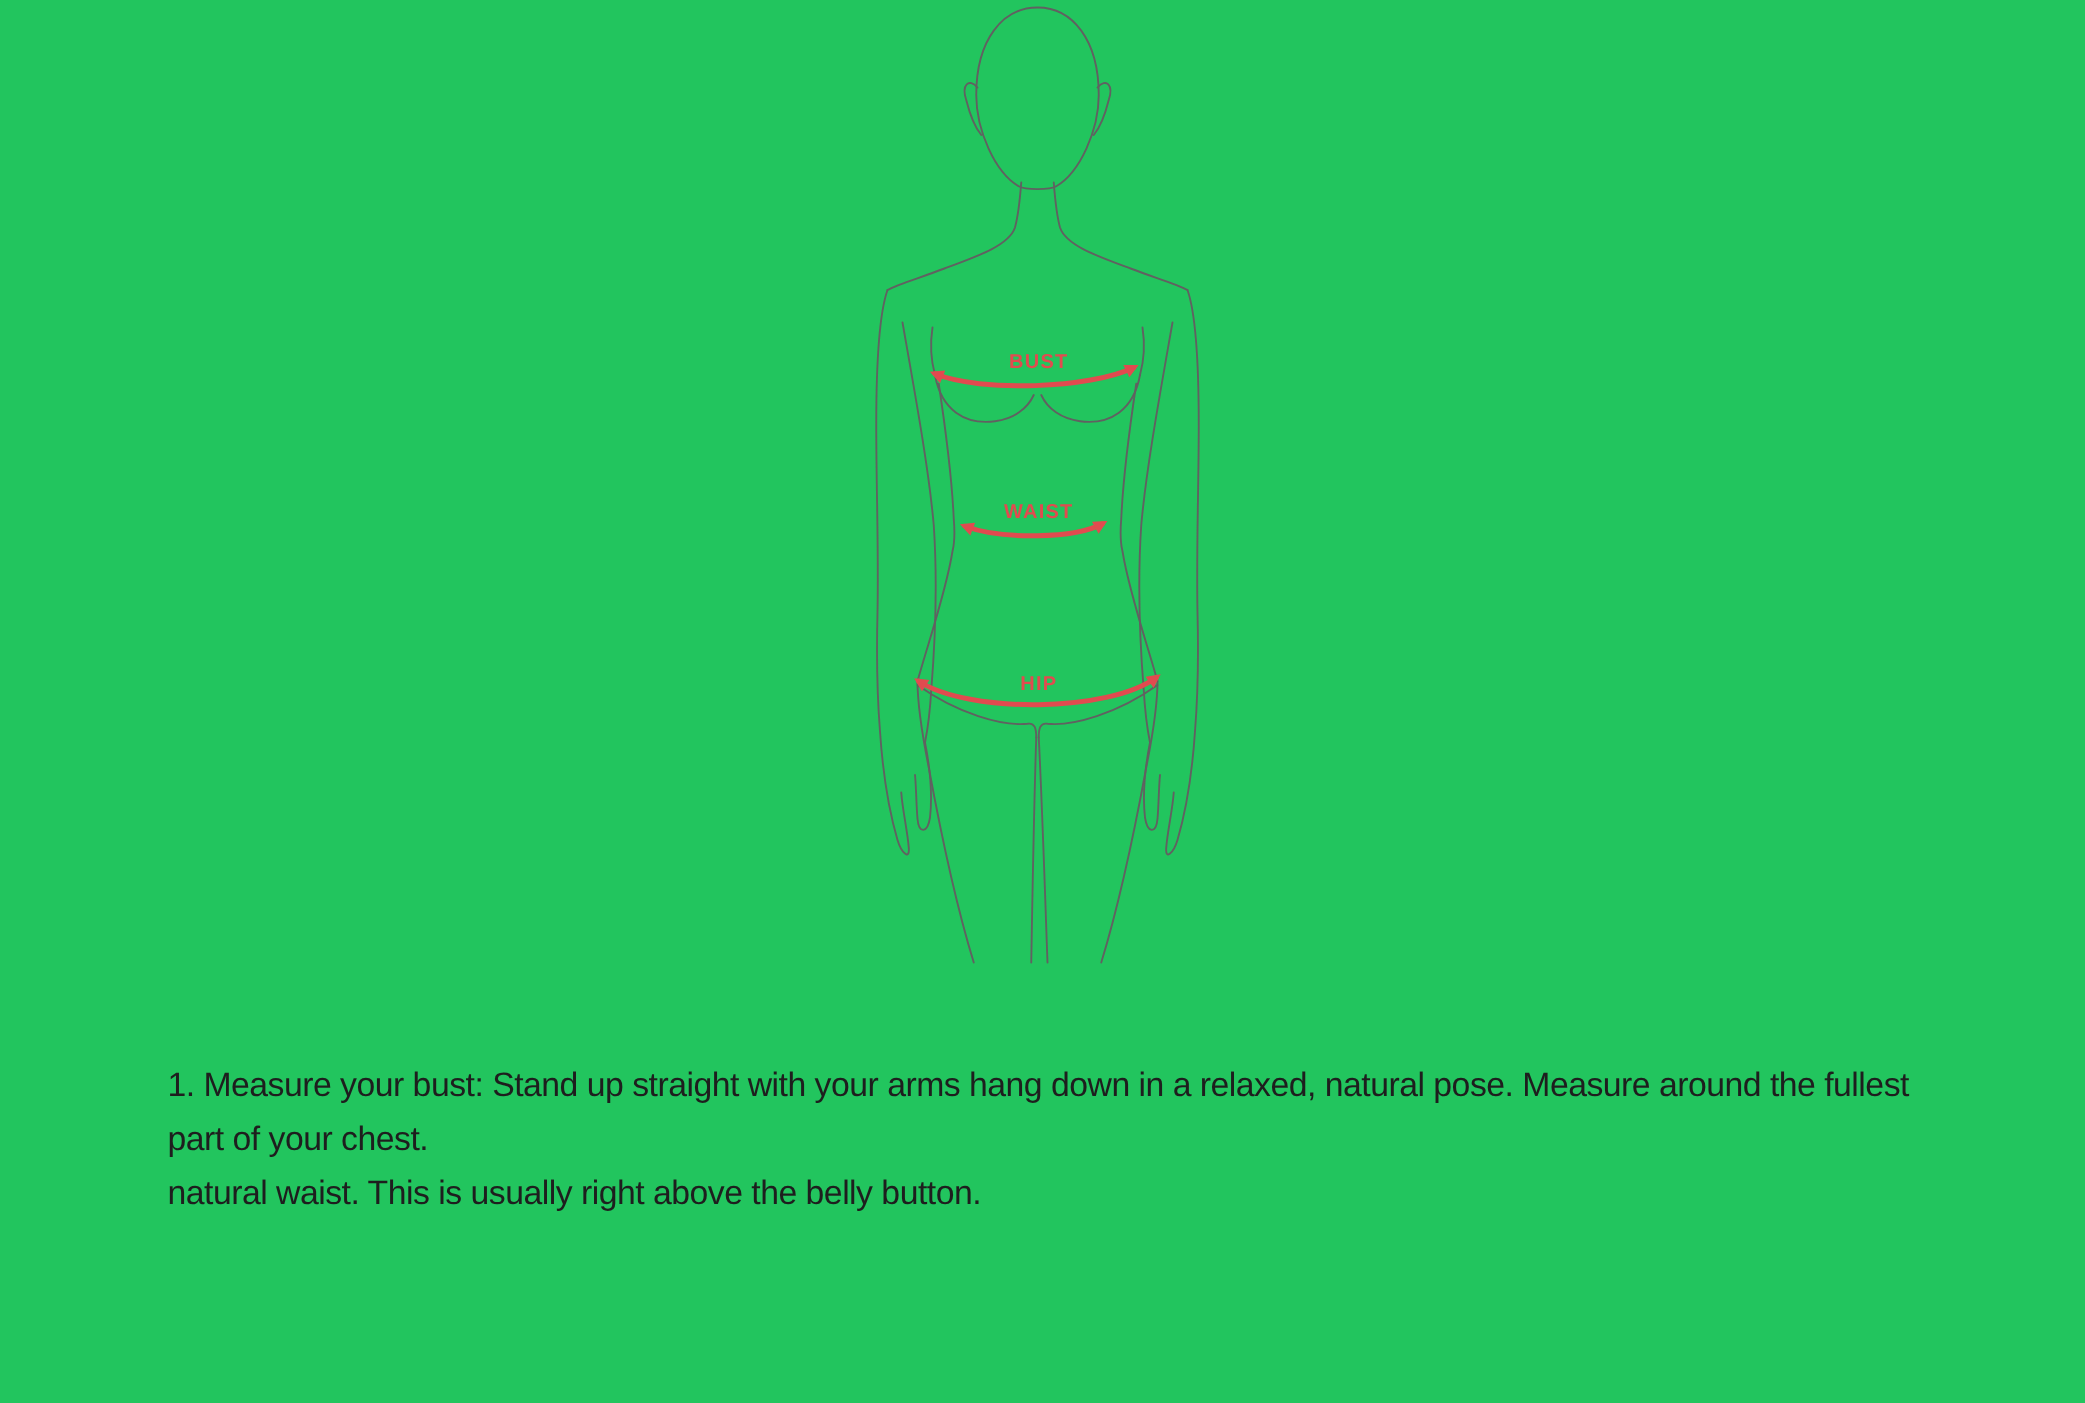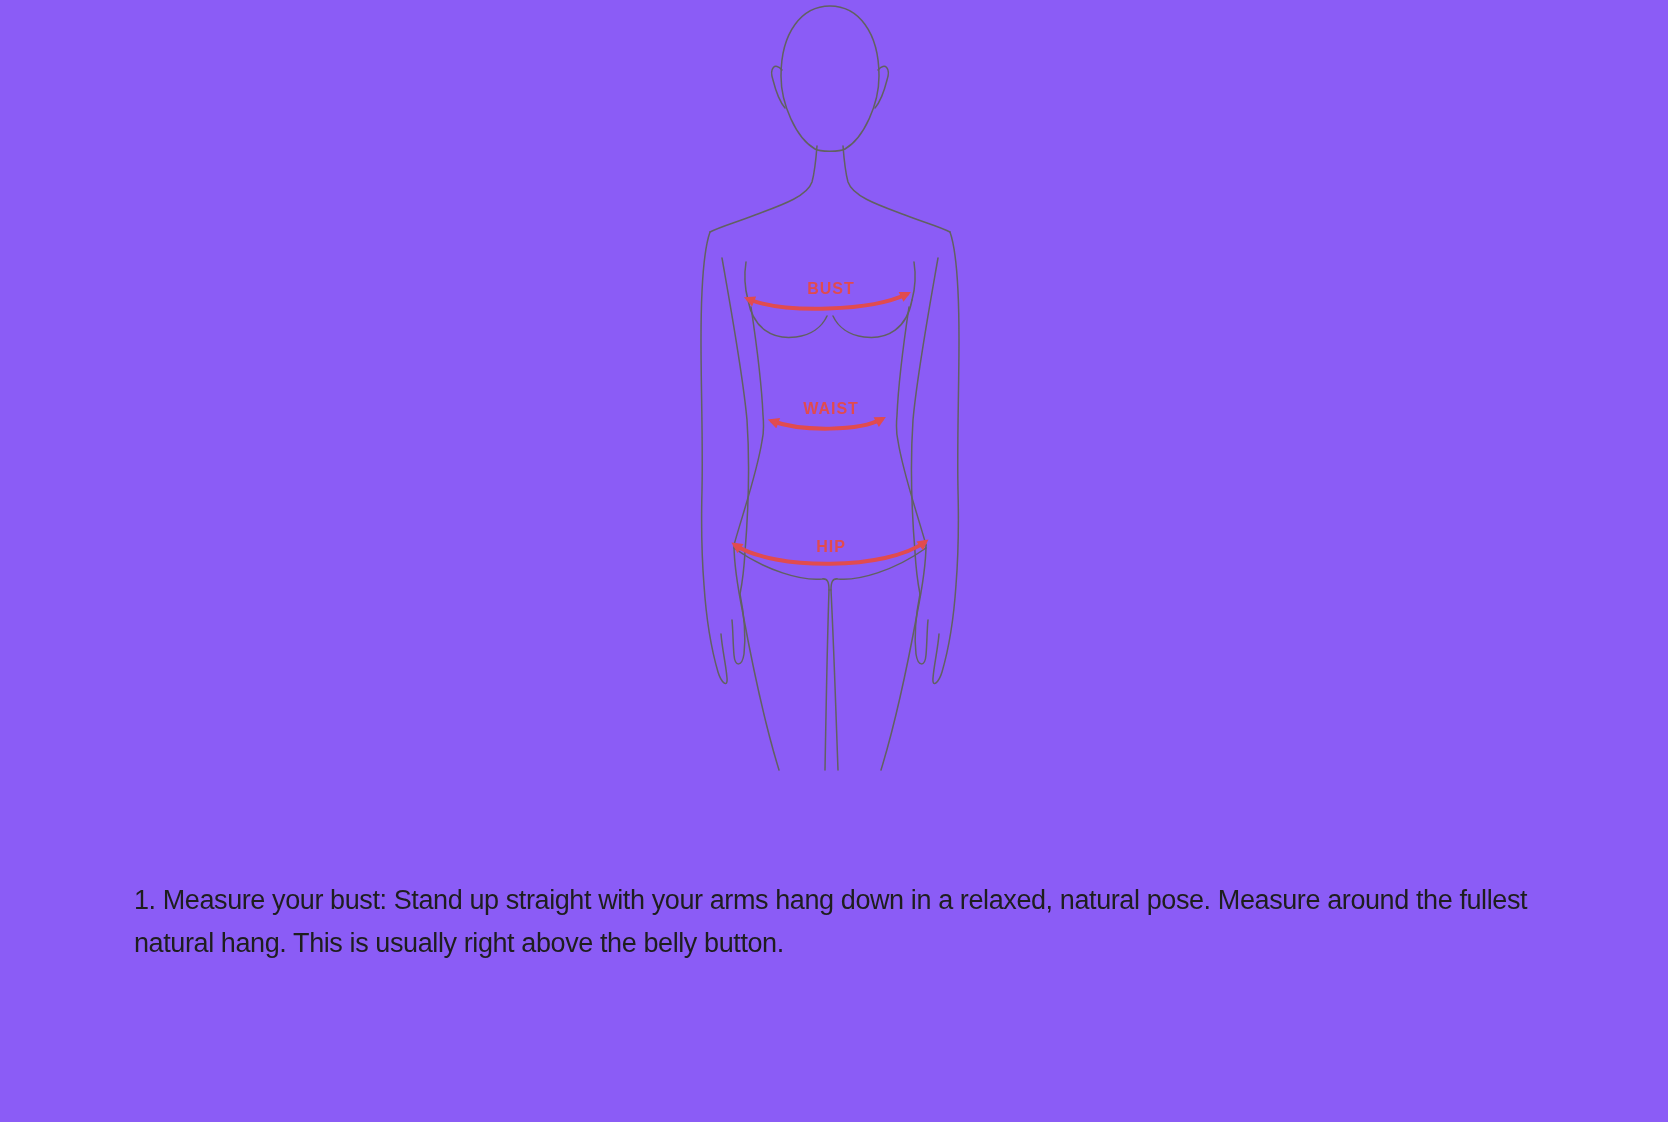--- a/index.html
+++ b/index.html
@@ -1,32 +1,31 @@
 <!DOCTYPE html>
 <html><head>
 <meta charset="utf-8">
 <style>
   html,body{margin:0;padding:0;background:#ffffff;}
   .page{
-    position:relative;width:1668px;height:1122px;background:#8b5cf6;overflow:hidden;
+    position:relative;width:1668px;height:1122px;background:#22c55e;overflow:hidden;
     font-family:"Liberation Sans",sans-serif;
   }
   .figure{position:absolute;left:650px;top:0;width:360px;height:800px;}
   .outline path{fill:none;stroke-width:1.5;stroke-linecap:round;stroke-linejoin:round;}
   .measures path{fill:none;stroke-width:4;stroke-linecap:round;
     marker-start:url(#ah);marker-end:url(#ah);}
   .mlabel{
     font-family:"Liberation Sans",sans-serif;font-weight:bold;font-size:16px;
     letter-spacing:1px;text-anchor:middle;
   }
   .instructions{
     position:absolute;left:134px;top:847px;
     font-size:27px;line-height:43px;letter-spacing:-0.4px;color:#1e1e1e;
     white-space:nowrap;
-    margin-top:32px;
   }
   .line{height:43px;}
   .num{margin-right:7px;}
 </style>
 </head>
 <body>
 
 <div class="page">
 
   <svg class="figure" viewBox="0 0 360 800" xmlns="http://www.w3.org/2000/svg">
@@ -71,17 +70,20 @@
     <text class="mlabel" x="181" y="294" fill="#e14b4f">BUST</text>
     <text class="mlabel" x="181" y="414" fill="#e14b4f">WAIST</text>
     <text class="mlabel" x="181" y="552" fill="#e14b4f">HIP</text>
   </svg>
 
   <div class="instructions">
     <div class="line">
       <span class="num">1.</span><span>Measure your bust: Stand up straight with your arms hang down in a relaxed, natural pose. Measure around the fullest</span>
     </div>
     <div class="line">
-      <span>natural hang. This is usually right above the belly button.</span>
+      <span>part of your chest.</span>
+    </div>
+    <div class="line">
+      <span>natural waist. This is usually right above the belly button.</span>
     </div>
   </div>
 
 </div>
 
 </body></html>

